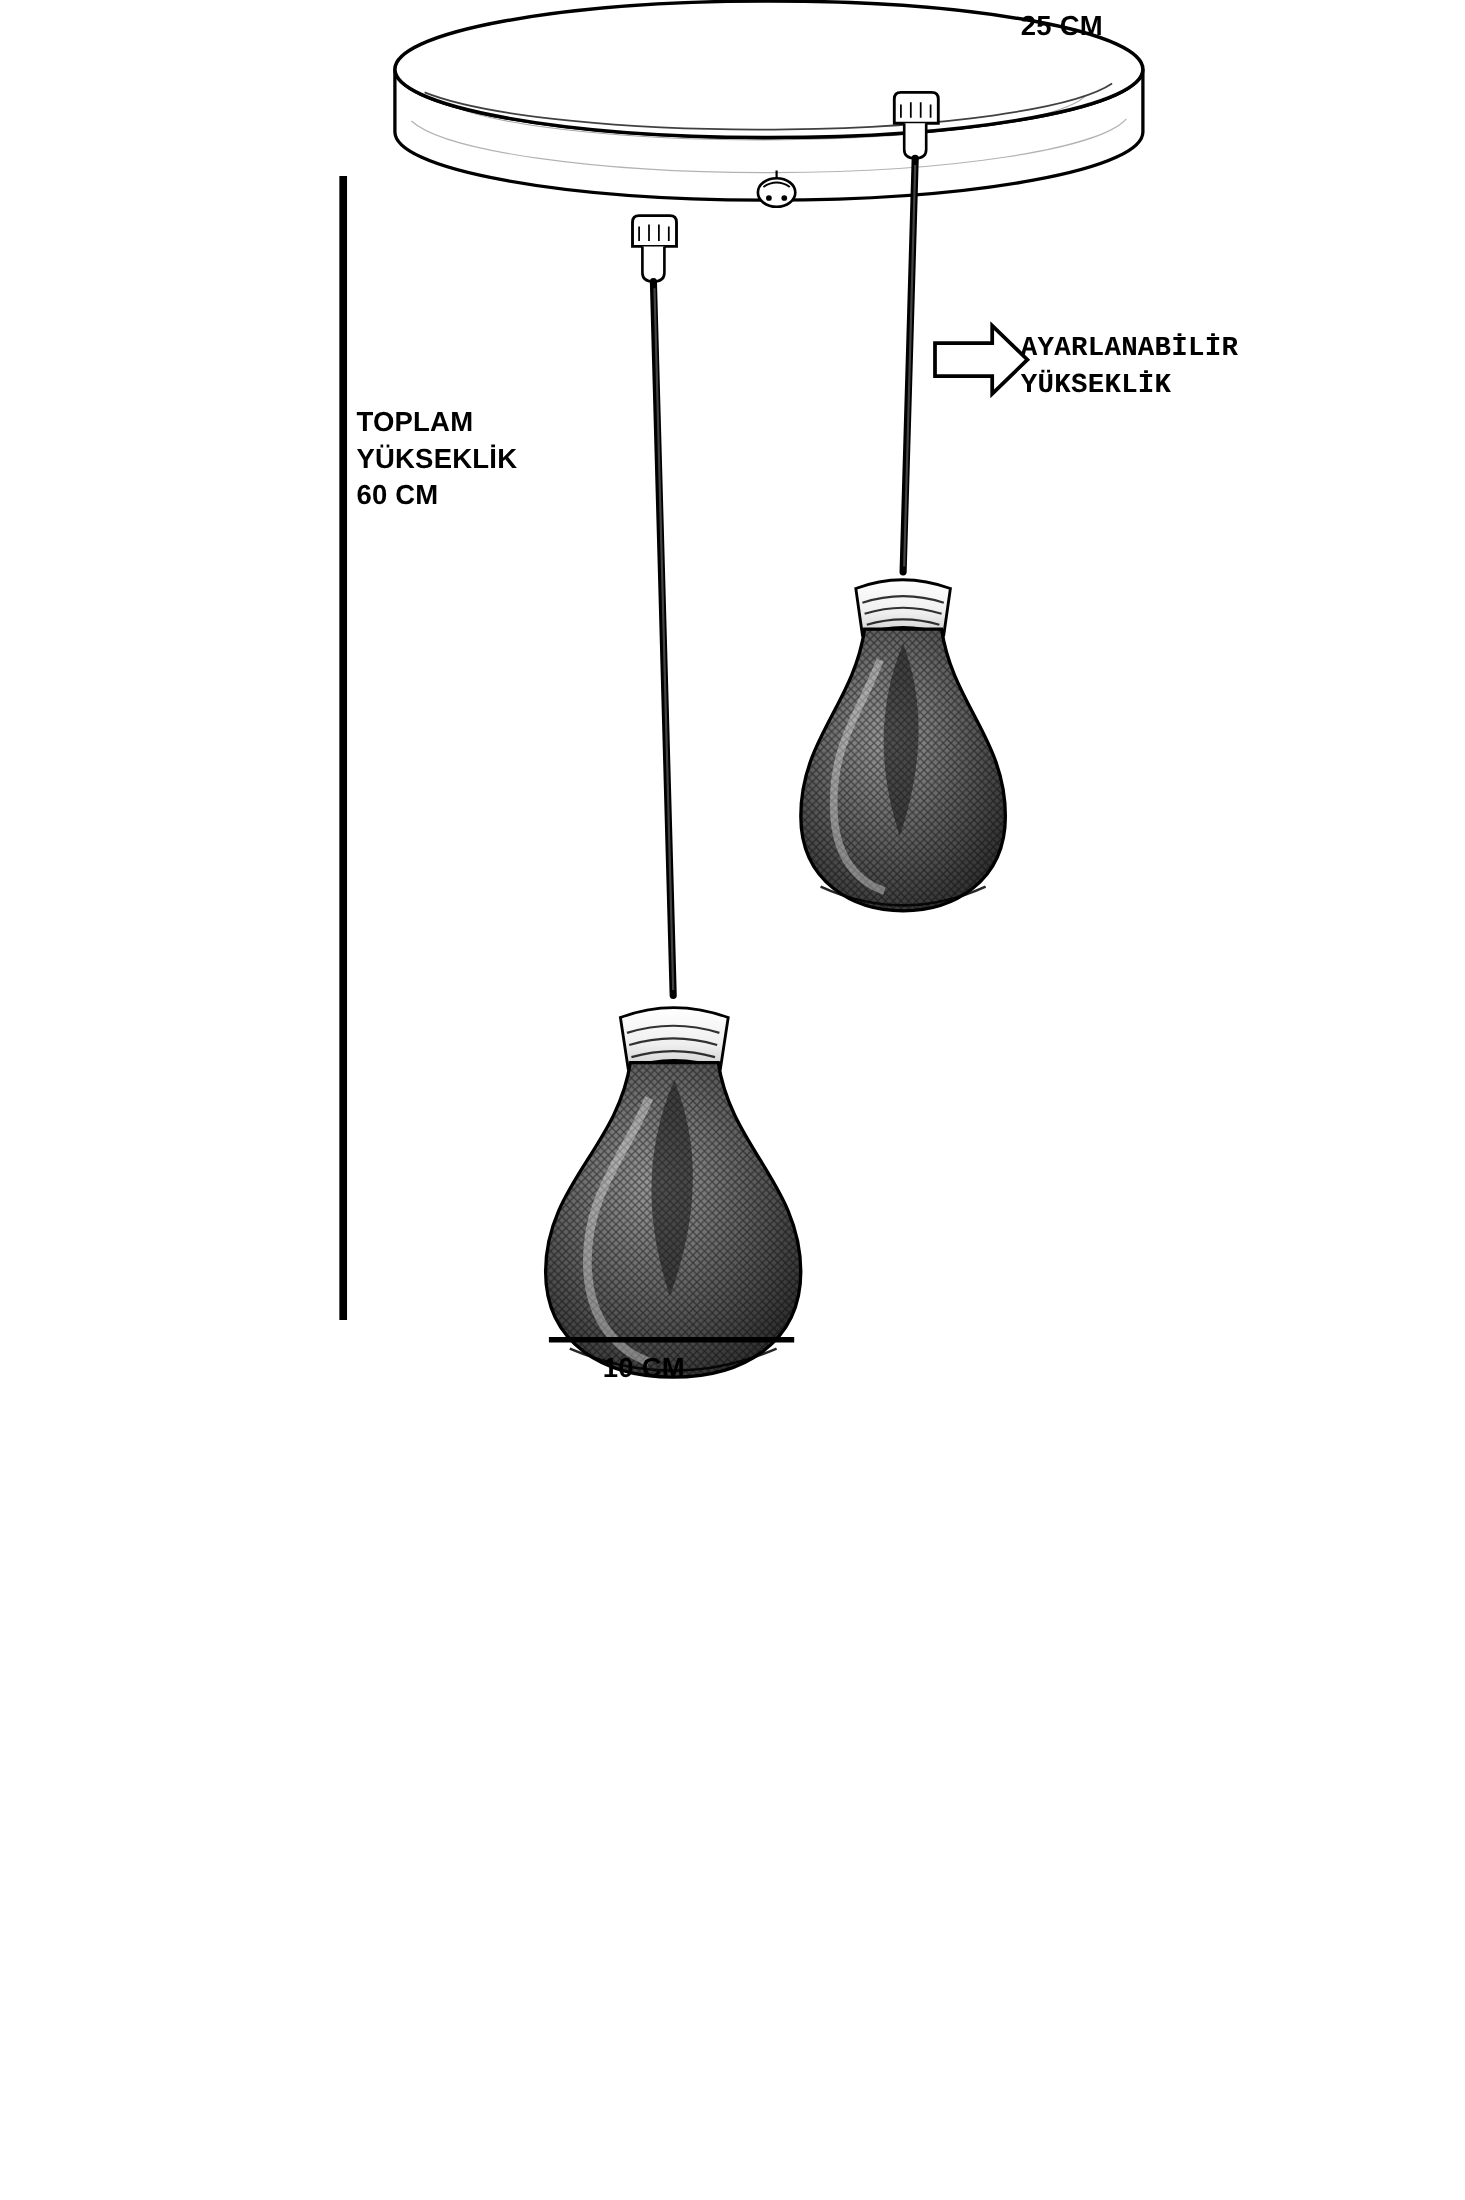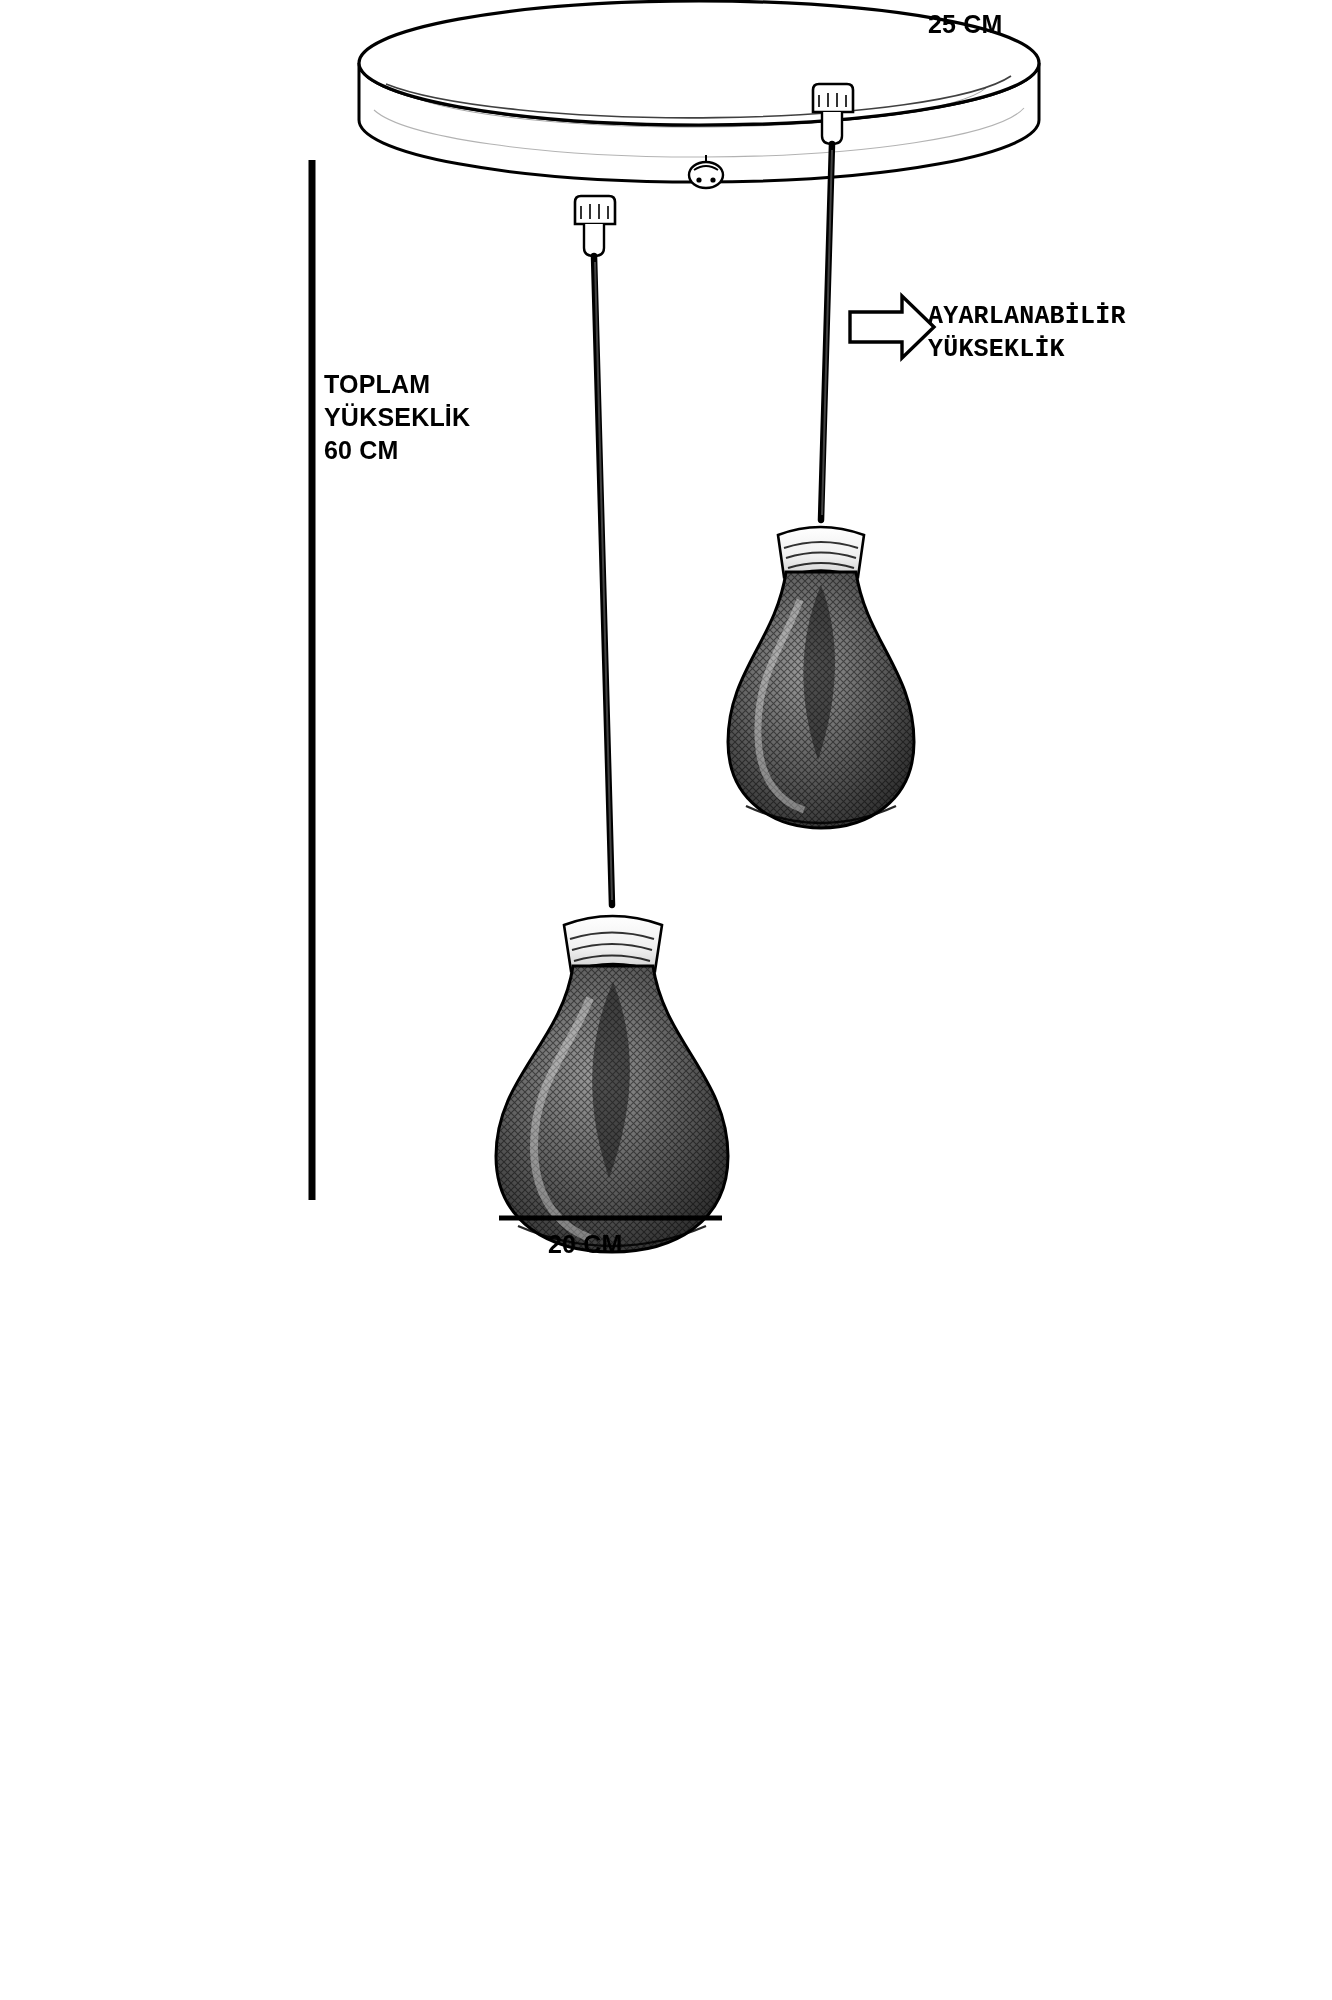--- a/index.html
+++ b/index.html
@@ -178,15 +178,15 @@
 
   <div class="label" id="label-diameter-top">25 CM</div>
 
   <div class="label" id="label-adjustable">AYARLANABİLİR
 YÜKSEKLİK</div>
 
   <div class="label" id="label-total-height">TOPLAM
 YÜKSEKLİK
 60 CM</div>
 
-  <div class="label" id="label-width-bottom">20 CM</div>
+  <div class="label" id="label-width-bottom">10 CM</div>
 
 </div>
 
 </body></html>

